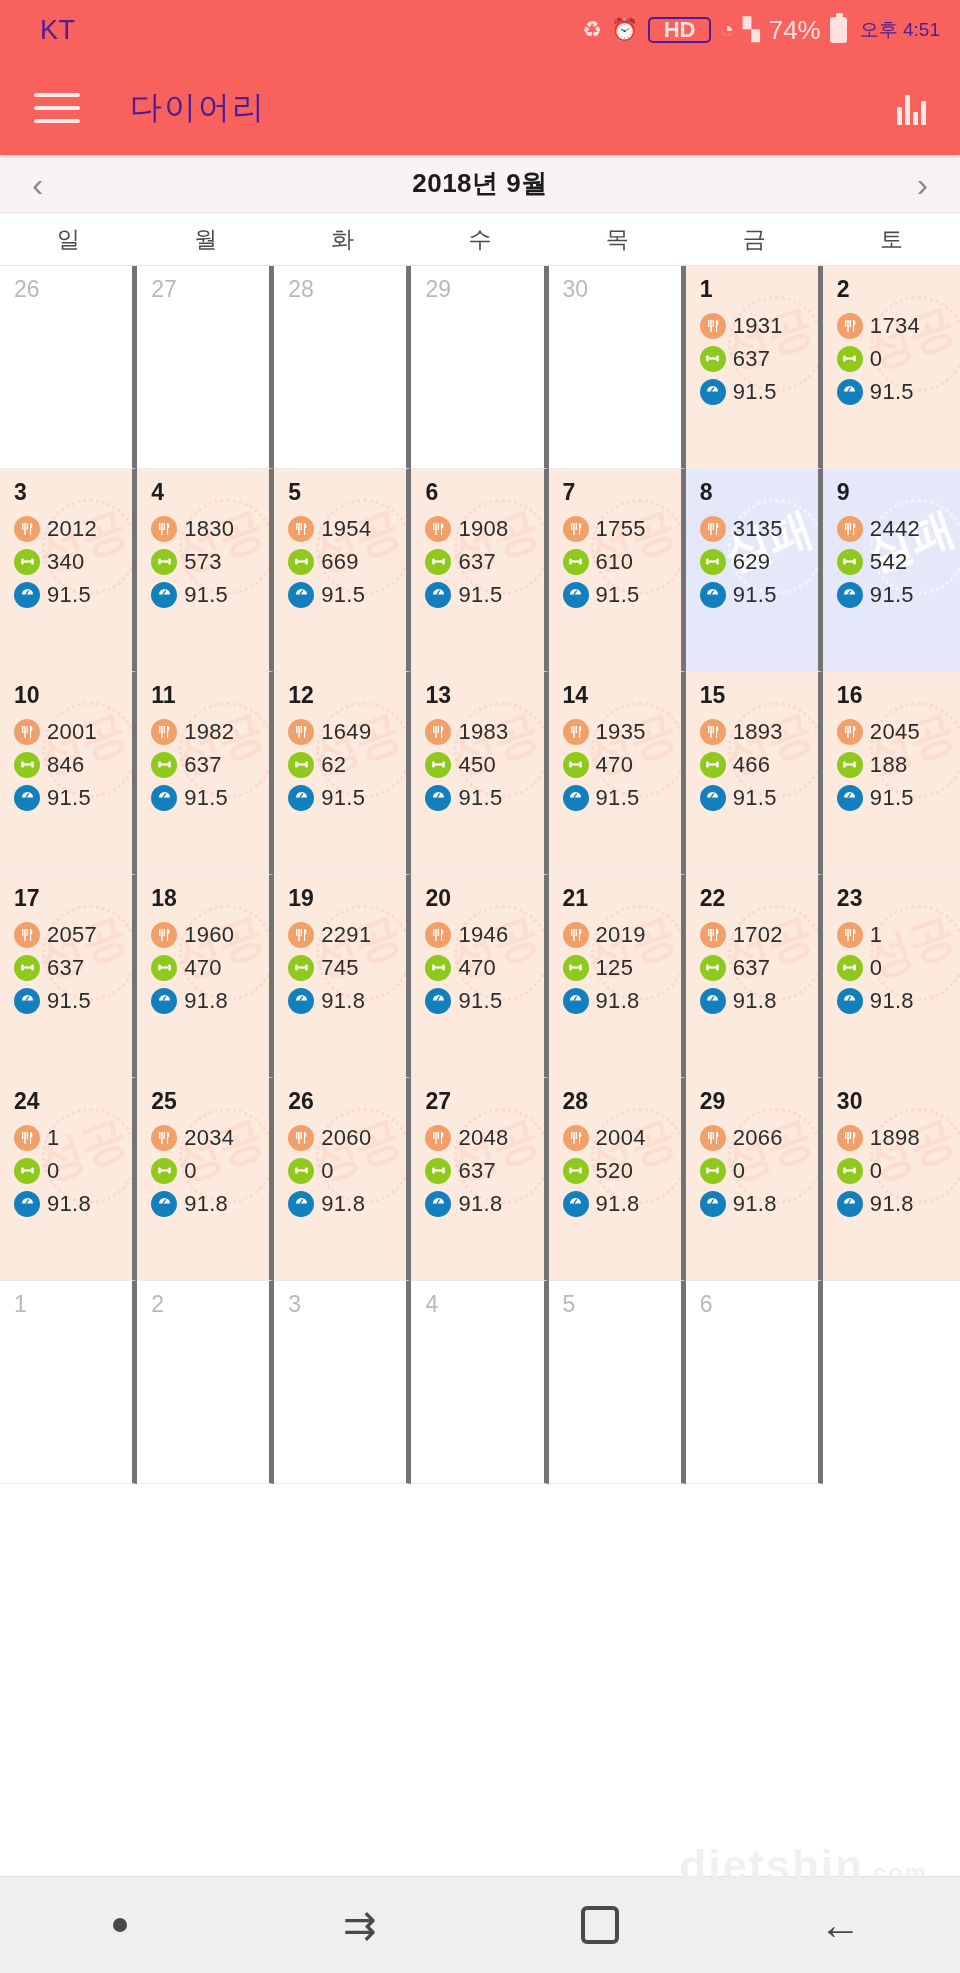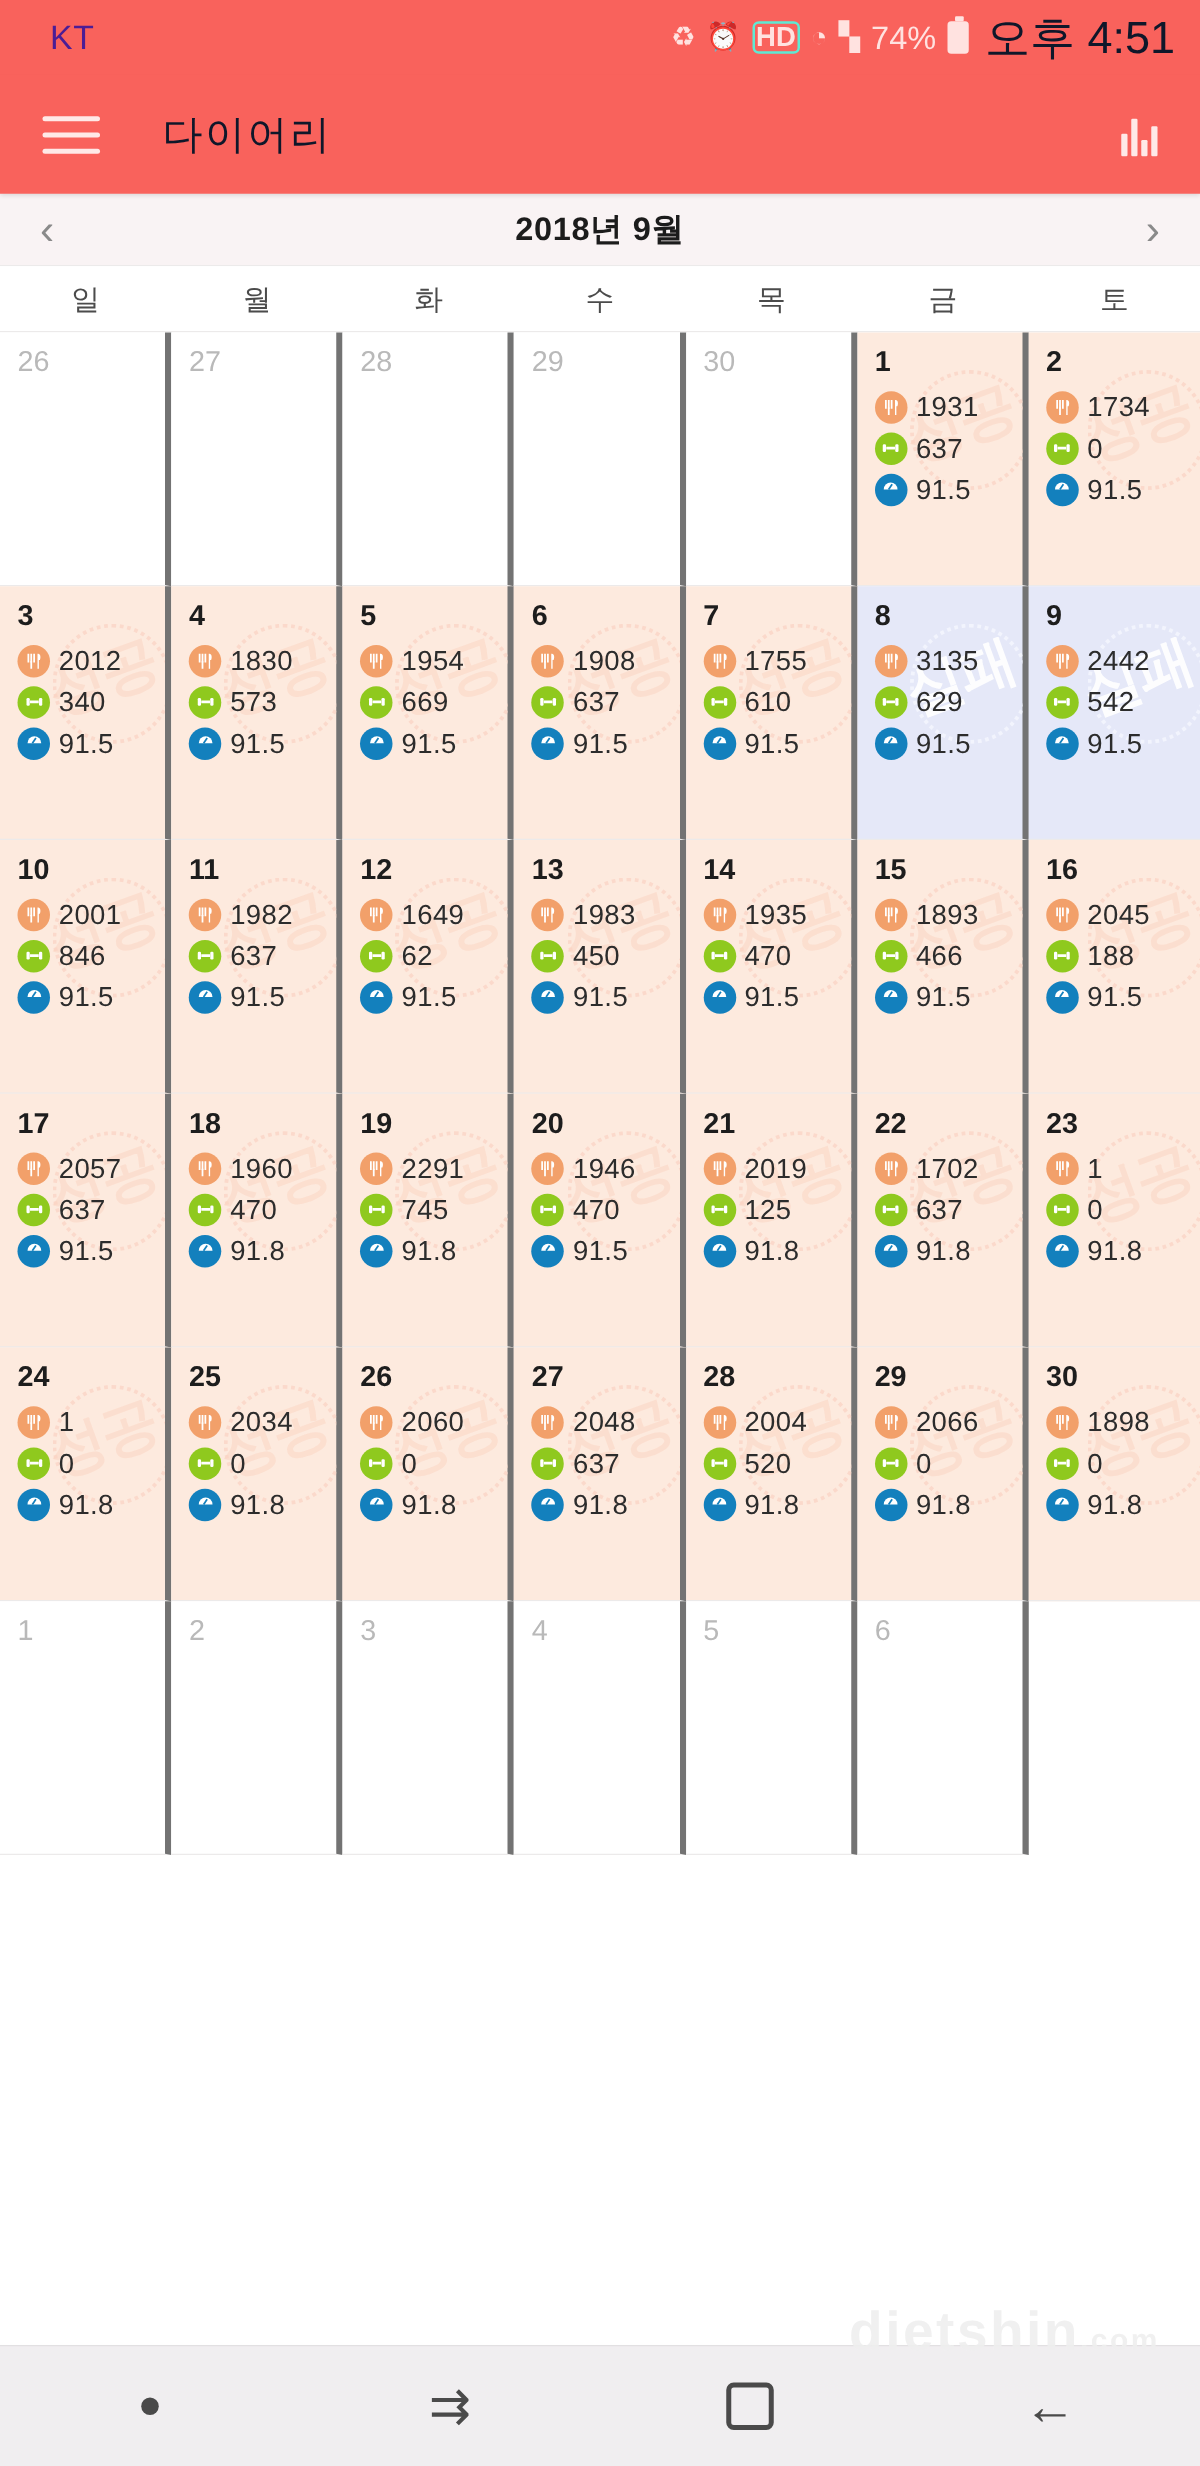--- a/index.html
+++ b/index.html
@@ -12,43 +12,43 @@
 
   
   .statusbar {
     height: 60px; background: #f9625c;
     display: flex; align-items: center; justify-content: space-between;
     padding: 0 20px 0 40px; color: #ffd9d7;
   }
   .carrier { font-size: 27px; letter-spacing: .5px; color:#4c1d95; }
   .status-icons { display: flex; align-items: center; gap: 9px; }
   .status-icons .si { font-size: 22px; line-height: 1; color: #ffe2e0; display:inline-flex; align-items:center;}
-  .si-hd { border: 2px solid #5eead4; border-radius: 5px; font-size: 14px; padding: 0 1px; font-weight: bold;}
+  .si-hd { border: 2px solid #4c1d95; border-radius: 5px; font-size: 14px; padding: 0 14px; font-weight: bold;}
   .si-txt { font-size: 26px; color: #ffe2e0; }
   .si-batt {
     width: 17px; height: 26px; border: 2px solid #ffe2e0; border-radius: 3px;
     position: relative; background: #ffe2e0;
   }
   .si-batt::before {
     content:""; position:absolute; top:-6px; left:4px; width:7px;height:4px;
     background:#ffe2e0; border-radius:1px;
   }
-  .si-time { font-size: 36px; color:#0f172a; margin-left: 4px; }
+  .si-time { font-size: 19px; color:#4c1d95; margin-left: 4px; }
 
   
   .appbar {
     height: 95px; background: #f9625c;
     display: flex; align-items: center; padding: 0 26px 0 34px;
     box-shadow: 0 2px 4px rgba(0,0,0,.12);
     position: relative;
   }
   .hamburger { width: 46px; display:flex; flex-direction:column; gap:9px; cursor:pointer;}
   .hamburger span { display:block; height:4px; background:#ffe9e7; border-radius:2px;}
   .apptitle {
-    margin-left: 50px; color: #0f172a; font-size: 32px; letter-spacing: 2px;
+    margin-left: 50px; color: #4c1d95; font-size: 32px; letter-spacing: 2px;
     font-weight: 500;
   }
   .chart-btn { position:absolute; right: 34px; display:flex; align-items:flex-end; gap:3px; height:34px;}
   .chart-btn i { display:block; width:5px; background:#ffe9e7; border-radius:1px;}
   .chart-btn i:nth-child(1){height:18px}
   .chart-btn i:nth-child(2){height:30px}
   .chart-btn i:nth-child(3){height:13px}
   .chart-btn i:nth-child(4){height:24px}
 
   

